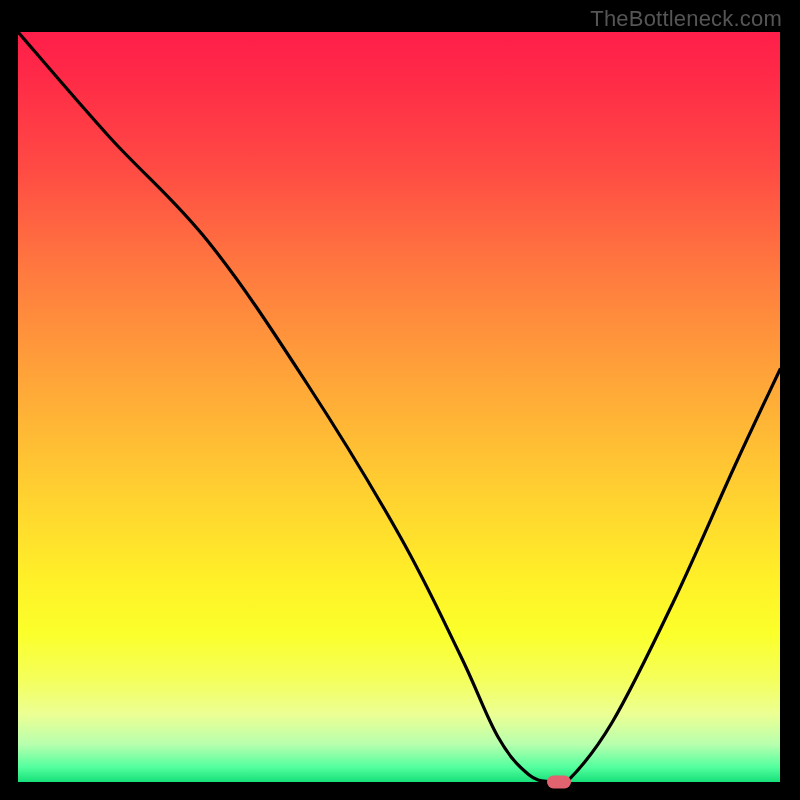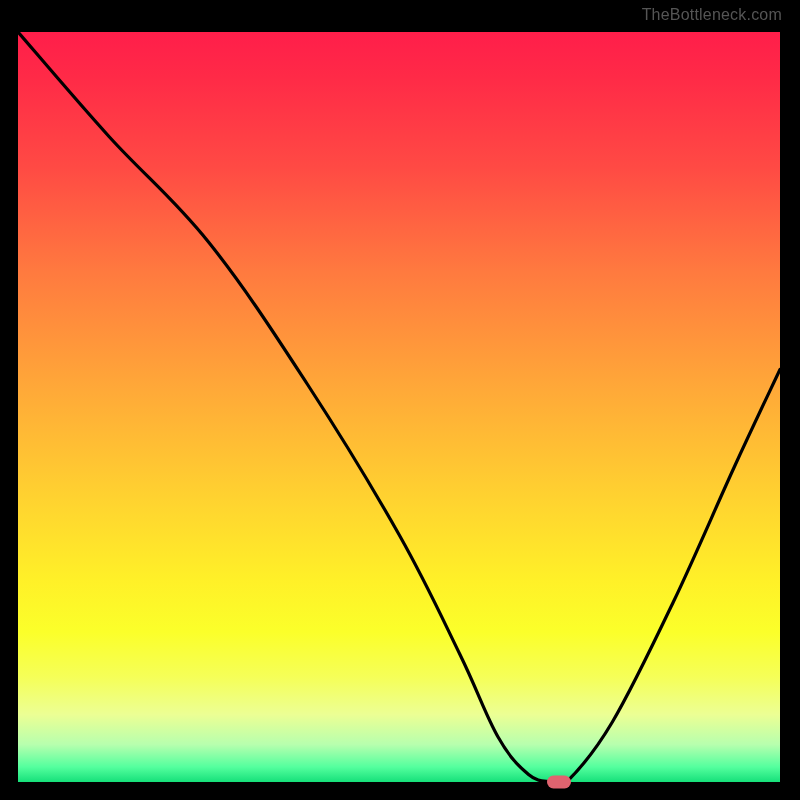--- a/index.html
+++ b/index.html
@@ -9,21 +9,21 @@
     background: #000;
     position: relative;
     font-family: Arial, Helvetica, sans-serif;
     overflow: hidden;
   }
   .watermark {
     position: absolute;
     top: 6px;
     right: 18px;
     color: #555;
-    font-size: 16px;
+    font-size: 22px;
     font-weight: 500;
     letter-spacing: 0.2px;
     z-index: 10;
   }
   .plot-area {
     position: absolute;
     left: 18px;
     top: 32px;
     width: 762px;
     height: 750px;

